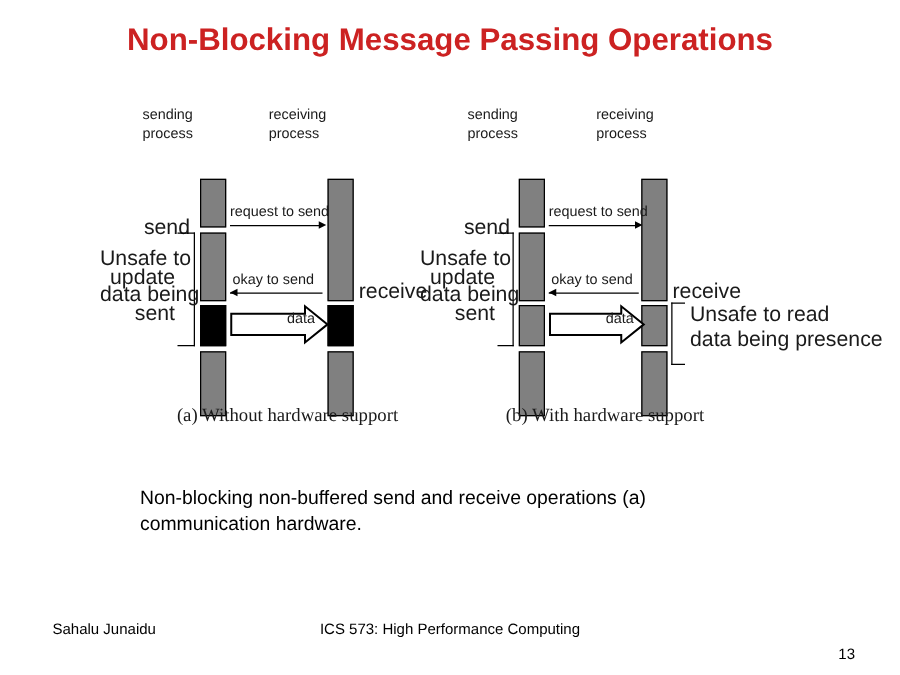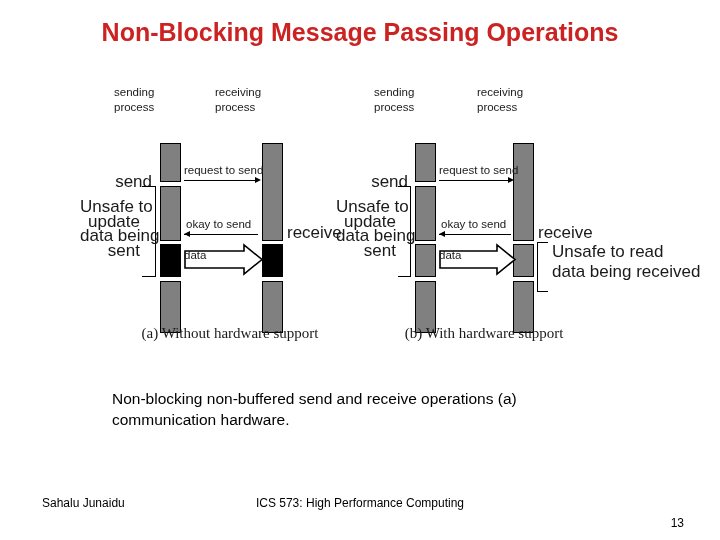--- a/index.html
+++ b/index.html
@@ -107,21 +107,21 @@
     border-right: 6px solid #000000;
   }
 
   
   .data-arrow { position: absolute; }
   .data-arrow svg { display: block; }
   .data-arrow .data-txt {
     position: absolute;
     left: 0; top: 6px;
     width: 68px;
-    text-align: left;
+    text-align: right;
     font-size: 11.5px;
     color: #1a1a1a;
   }
 
   
   .bracket {
     position: absolute;
     border-top: 1.4px solid #000000;
     border-bottom: 1.4px solid #000000;
     box-sizing: border-box;
@@ -262,21 +262,21 @@
       <div>Unsafe to</div>
       <div>update</div>
       <div>data being</div>
       <div>sent</div>
     </div>
 
     <div class="dlabel" style="left:198px; top:141px;">receive</div>
     <div class="bracket right-side" style="left:197px; top:157px; width:11px; height:50px;"></div>
     <div class="dlabel" style="left:212px; top:160px;">
       <div>Unsafe to read</div>
-      <div style="margin-top:5px;">data being received</div>
+      <div style="margin-top:5px;">data being presence</div>
     </div>
 
     <div class="msg-text" style="left:99px; top:79px;">request to send</div>
     <div class="msg-line" style="left:99px; top:95px; width:71px;"></div>
     <div class="arrowhead-r" style="left:168px; top:92px;"></div>
 
     <div class="msg-text" style="left:101px; top:133px;">okay to send</div>
     <div class="msg-line" style="left:99px; top:149px; width:72px;"></div>
     <div class="arrowhead-l" style="left:99px; top:146px;"></div>
 

